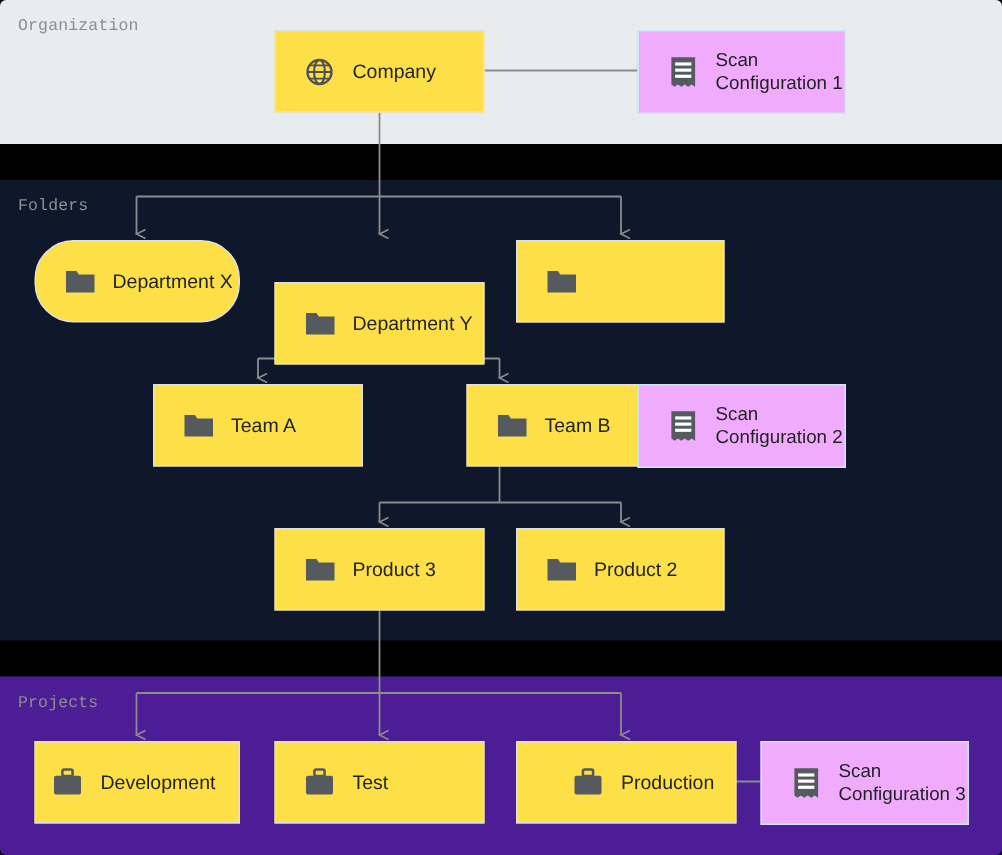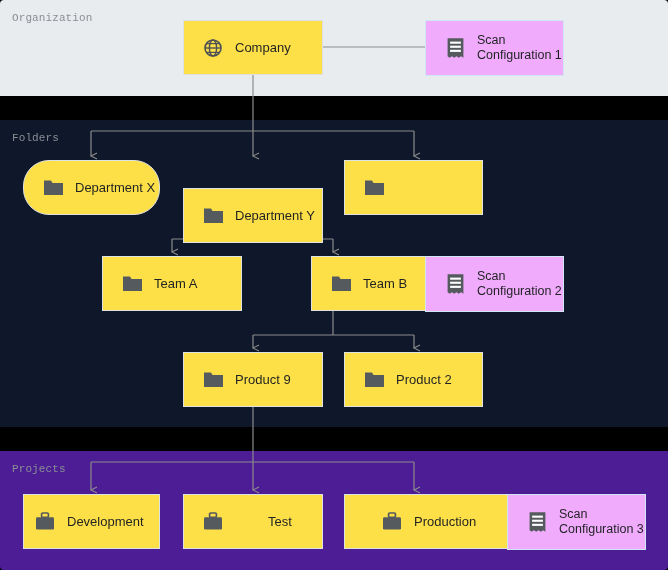--- a/index.html
+++ b/index.html
@@ -230,49 +230,49 @@
         </span>
         <span class="lbl">Scan
 Configuration 2</span>
       </div>
       <div class="node" style="left: 183px; top: 352px; width: 140px; height: 55px;">
         <span class="ico">
           <svg width="21" height="18" viewBox="0 0 21 18">
       <path d="M1,4 L1,16 L20,16 L20,4 L9.5,4 L8,1.6 L1,1.6 Z" fill="#555a5e"></path>
     </svg>
         </span>
-        <span class="lbl">Product 9</span>
+        <span class="lbl">Product 3</span>
       </div>
       <div class="node" style="left: 344px; top: 352px; width: 139px; height: 55px; text-align: right;">
         <span class="ico">
           <svg width="21" height="18" viewBox="0 0 21 18">
       <path d="M1,4 L1,16 L20,16 L20,4 L9.5,4 L8,1.6 L1,1.6 Z" fill="#555a5e"></path>
     </svg>
         </span>
         <span class="lbl">Product 2</span>
       </div>
       <div class="node" style="left: 23px; top: 494px; width: 137px; height: 55px; padding-left: 10px;">
         <span class="ico">
           <svg width="20" height="19" viewBox="0 0 20 19">
       <rect x="6.6" y="1" width="6.8" height="4.4" rx="1.1" fill="none" stroke="#555a5e" stroke-width="1.7"></rect>
       <rect x="1" y="5.2" width="18" height="12.4" rx="1.3" fill="#555a5e"></rect>
     </svg>
         </span>
         <span class="lbl">Development</span>
       </div>
-      <div class="node" style="left: 183px; top: 494px; width: 140px; height: 55px; gap: 33px;">
+      <div class="node" style="left: 183px; top: 494px; width: 140px; height: 55px;">
         <span class="ico">
           <svg width="20" height="19" viewBox="0 0 20 19">
       <rect x="6.6" y="1" width="6.8" height="4.4" rx="1.1" fill="none" stroke="#555a5e" stroke-width="1.7"></rect>
       <rect x="1" y="5.2" width="18" height="12.4" rx="1.3" fill="#555a5e"></rect>
     </svg>
         </span>
         <span class="lbl">Test</span>
       </div>
-      <div class="node" style="left: 344px; top: 494px; width: 164px; height: 55px; padding-left: 36px;">
+      <div class="node" style="left: 344px; top: 494px; width: 147px; height: 55px; padding-left: 36px;">
         <span class="ico">
           <svg width="20" height="19" viewBox="0 0 20 19">
       <rect x="6.6" y="1" width="6.8" height="4.4" rx="1.1" fill="none" stroke="#555a5e" stroke-width="1.7"></rect>
       <rect x="1" y="5.2" width="18" height="12.4" rx="1.3" fill="#555a5e"></rect>
     </svg>
         </span>
         <span class="lbl">Production</span>
       </div>
       <div class="node scan" style="left: 507px; top: 494px; width: 139px; height: 56px;">
         <span class="ico">

